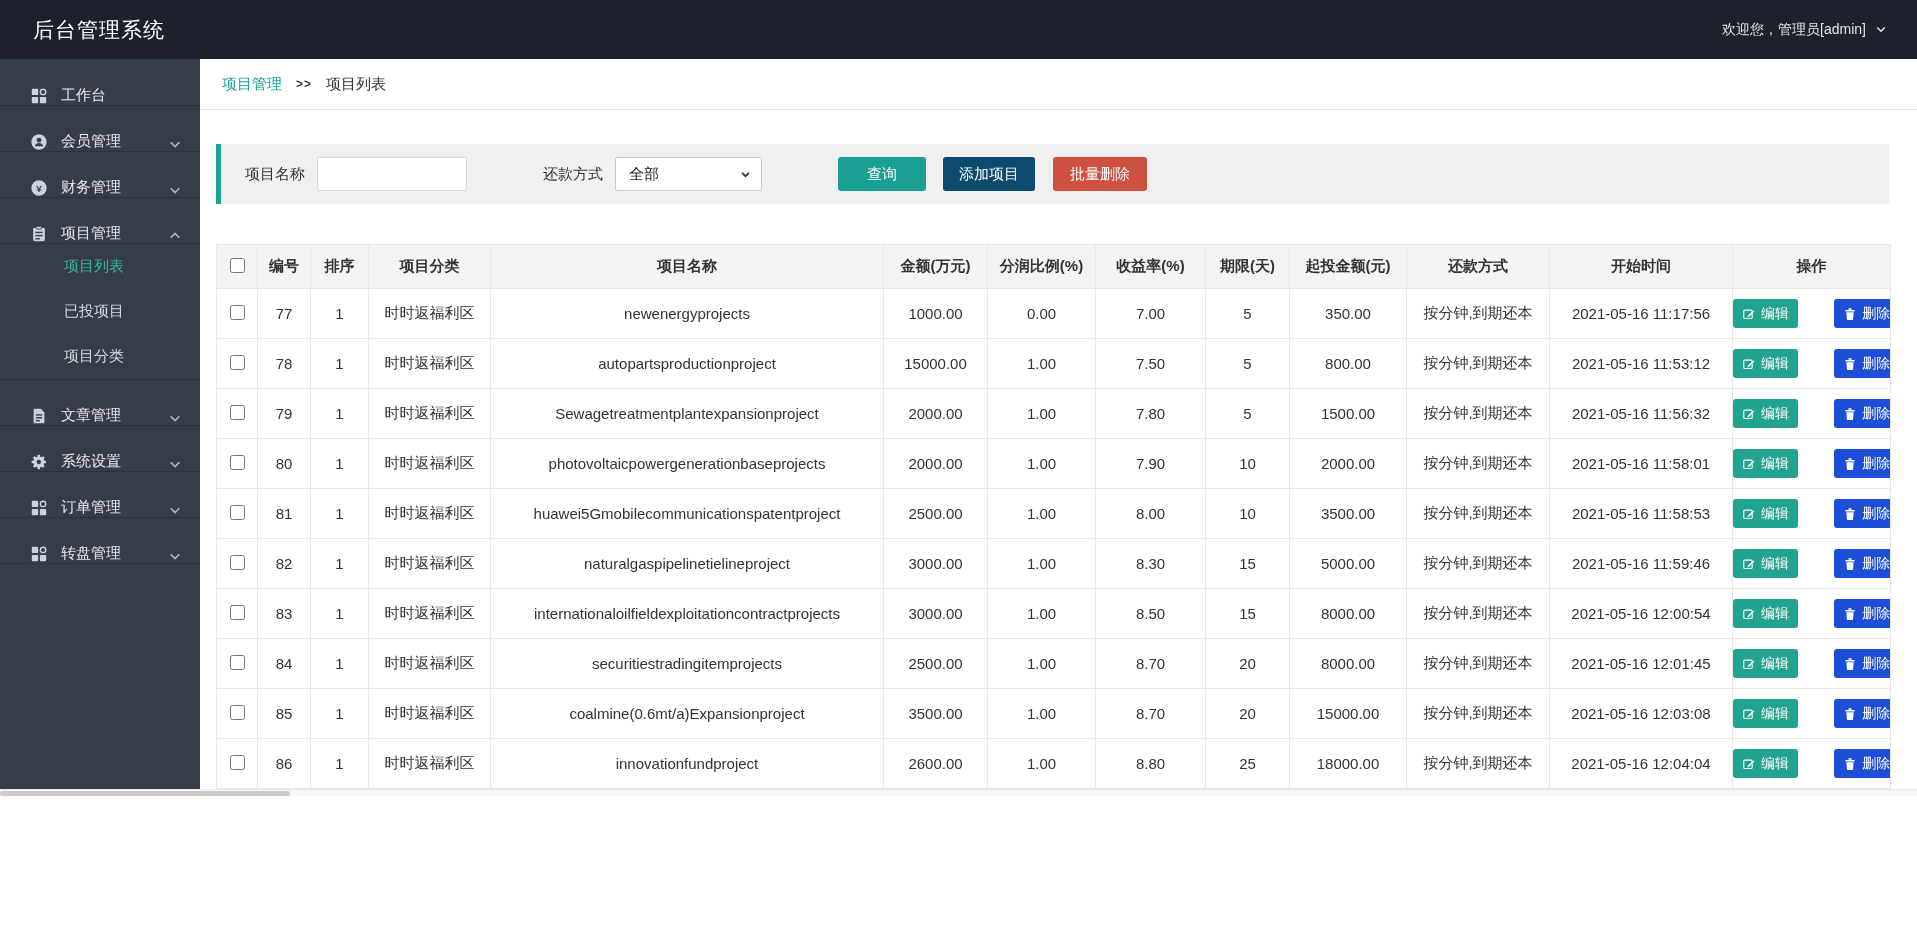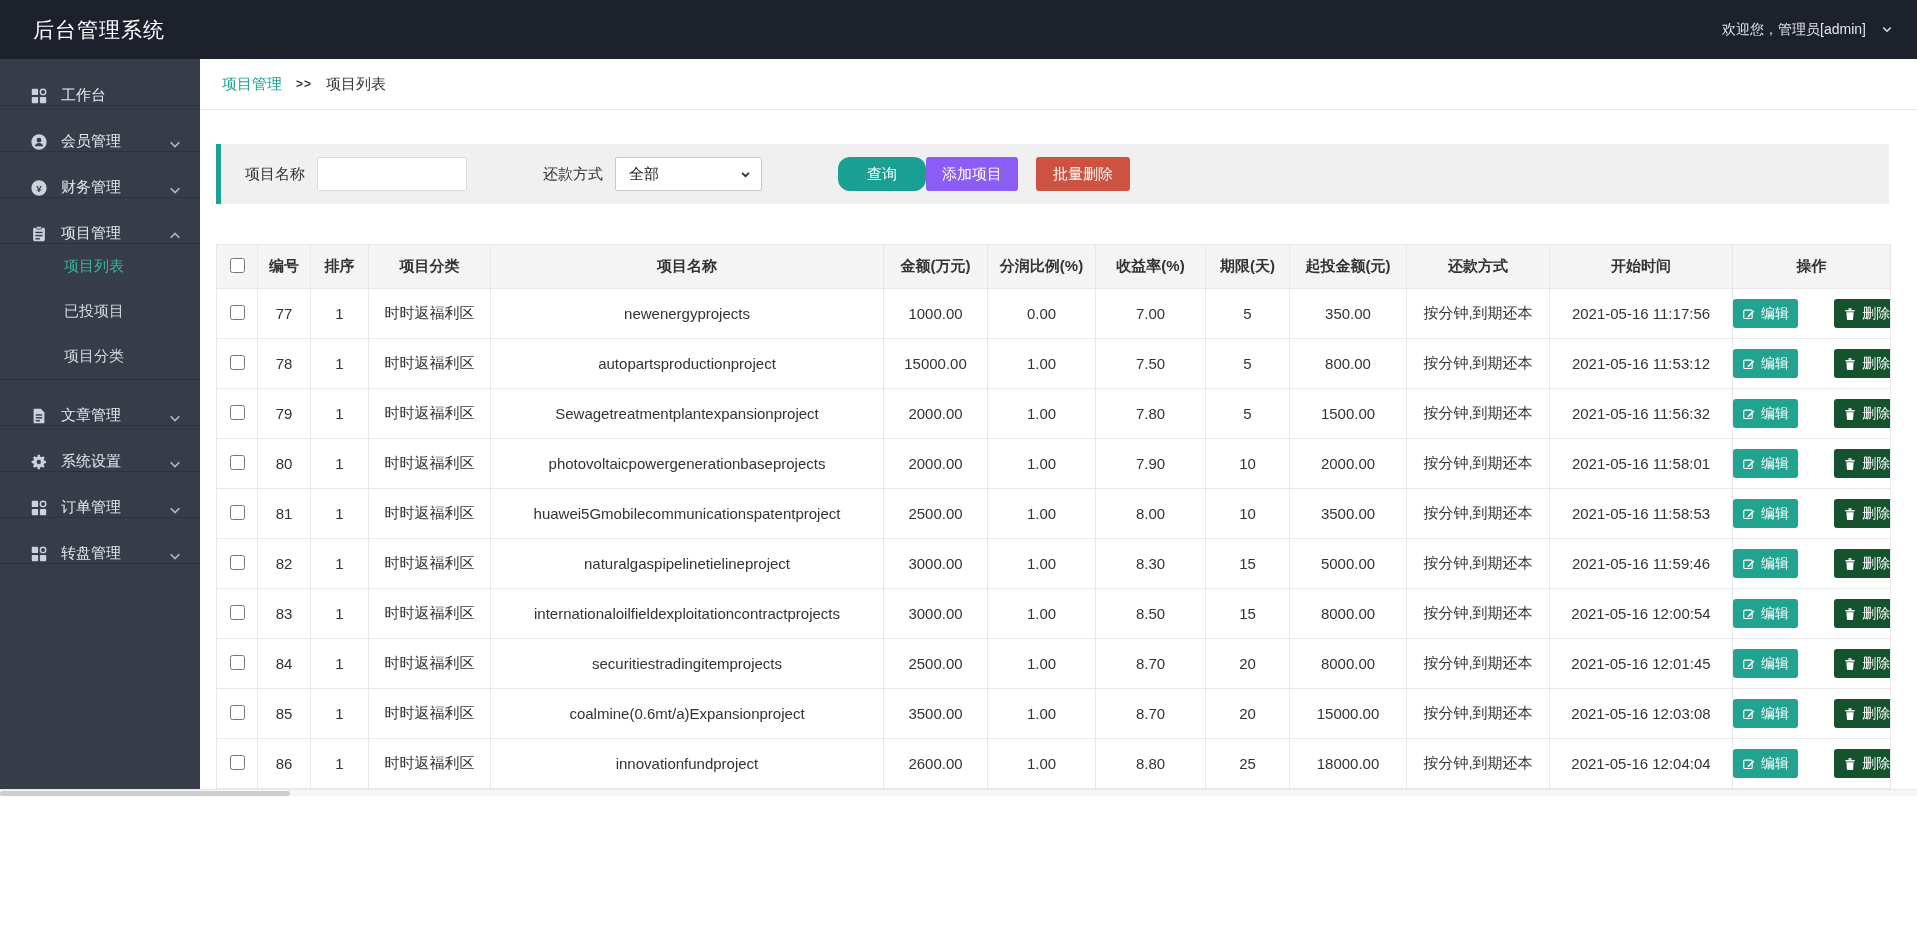--- a/index.html
+++ b/index.html
@@ -3,21 +3,21 @@
 <meta charset="utf-8">
 <style>
   * { margin:0; padding:0; box-sizing:border-box; }
   html,body { width:1917px; height:937px; }
   body { font-family:"Liberation Sans","DejaVu Sans",sans-serif; background:#fff; overflow:hidden; }
   #app { display:flex; flex-direction:column; width:1917px; height:796px; }
 
   
   .topbar { height:59px; background:#1c212c; display:flex; align-items:center; justify-content:space-between; flex:0 0 59px; }
   .app-title { color:#ffffff; font-size:21px; padding-left:33px; letter-spacing:1px; }
-  .user-area { color:#e3e5e9; font-size:14px; padding-right:24px; display:flex; align-items:center; gap:15px; cursor:pointer; }
+  .user-area { color:#e3e5e9; font-size:14px; padding-right:30px; display:flex; align-items:center; gap:9px; cursor:pointer; }
   .user-area svg { width:12px; height:12px; }
 
   
   .body-row { flex:1 1 auto; display:flex; min-height:0; }
   .sidebar { width:200px; flex:0 0 200px; background:#363d49; overflow:hidden; }
   .side-item { height:46px; display:flex; align-items:flex-end; padding:0 18px 0 30px; color:#e4e7ec; font-size:15px; cursor:pointer; border-top:1px solid #2c323d; position:relative; }
   .side-item:first-child { border-top:none; }
   .s-icon { width:18px; height:18px; margin-right:13px; color:#ccd2db; display:inline-flex; }
   .s-icon svg { width:18px; height:18px; }
   .s-label { flex:1 1 auto; }
@@ -37,35 +37,35 @@
 
   
   .filter-panel { margin:34px 28px 0 16px; height:60px; background:#f0f0f0; border-left:5px solid #1aa392; display:flex; align-items:center; }
   .f-label { font-size:15px; color:#333; }
   .lbl-name { margin-left:24px; }
   .f-input { margin-left:12px; width:150px; height:34px; background:#fff; border:1px solid #d9d9d9; border-radius:2px; padding:0 8px; font-size:14px; color:#333; outline:none; }
   .lbl-repay { margin-left:76px; }
   .f-select { margin-left:12px; width:147px; height:34px; background:#fff; border:1px solid #c9c9c9; border-radius:2px; display:flex; align-items:center; justify-content:space-between; padding:0 10px 0 13px; font-size:15px; color:#222; cursor:pointer; }
   .f-select svg { width:11px; height:11px; }
   .f-btn { height:34px; border:none; border-radius:3px; color:#fff; font-size:15px; cursor:pointer; font-family:inherit; }
-  .btn-search { margin-left:76px; width:88px; background:#19a092;border-radius:12px; }
-  .btn-add { width:92px; background:#8b5cf6; }
+  .btn-search { margin-left:76px; width:88px; background:#19a092; }
+  .btn-add { margin-left:17px; width:92px; background:#0c4a6e; }
   .btn-bulk { margin-left:18px; width:94px; background:#cd5241; }
 
   
   .table-wrap { margin:40px 27px 0 16px; }
   table { border-collapse:collapse; table-layout:fixed; width:1674px; }
   th, td { border:1px solid #e8e8e8; text-align:center; overflow:hidden; white-space:nowrap; }
   thead th { height:44px; background:#f4f4f4; font-size:15px; font-weight:bold; color:#333; }
   tbody td { height:50px; font-size:15px; color:#333; background:#fff; }
   input[type="checkbox"] { width:15px; height:15px; cursor:pointer; }
   .op-btn { display:inline-flex; align-items:center; gap:5px; height:29px; padding:0 9px; border:none; border-radius:3px; color:#fff; font-size:14px; cursor:pointer; font-family:inherit; vertical-align:middle; }
   .op-btn svg { width:14px; height:14px; }
   .op-edit { background:#22a38f; margin-right:32px; }
-  .op-del { background:#14532d;font-family:Liberation Mono, monospace; }
+  .op-del { background:#1d4ed8;font-family:Liberation Mono, monospace; }
 
   
   .pager { width:1674px; margin:15px 27px 0 16px; display:flex; justify-content:flex-end; align-items:center; gap:8px; }
   .page-box { min-width:30px; height:30px; display:inline-flex; align-items:center; justify-content:center; font-size:15px; border-radius:2px; cursor:pointer; }
   .page-active { background:#19a092; color:#fff; font-weight:bold; }
   .page-plain { background:#fff; border:1px solid #dcdcdc; color:#888; }
   .page-next { padding:0 14px; background:#fff; border:1px solid #dcdcdc; color:#555; font-size:14px; }
   .pager-summary { margin-left:10px; font-size:14px; color:#9b9b9b; }
   .pager-summary b { color:#555; }
 

